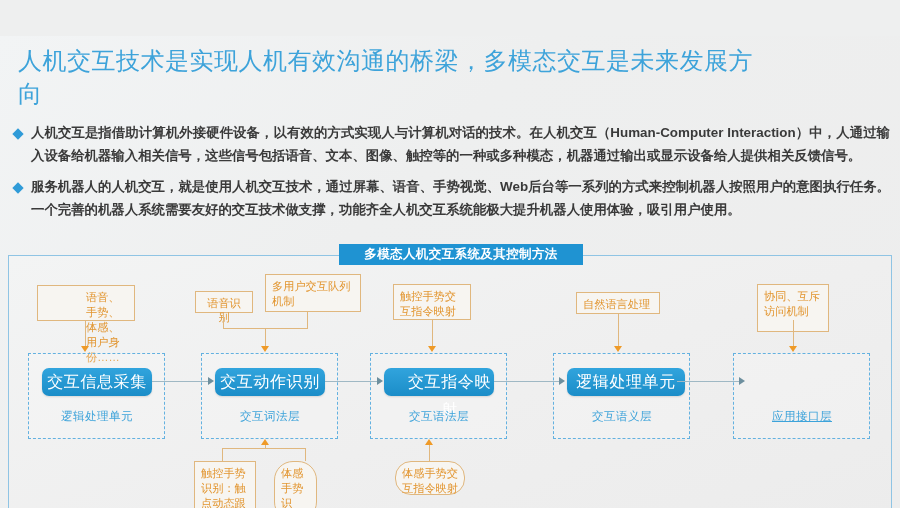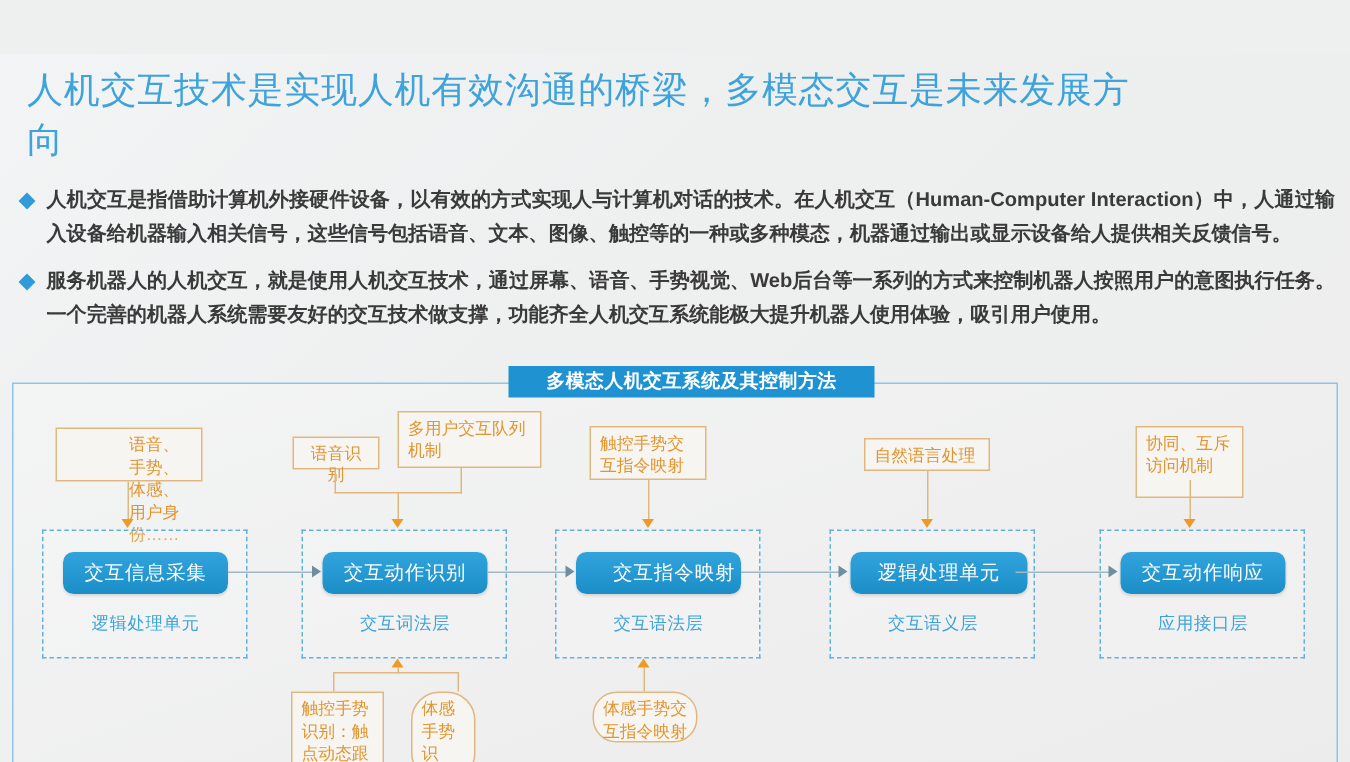--- a/index.html
+++ b/index.html
@@ -62,21 +62,21 @@
   }
   .group{
     position:absolute;box-sizing:border-box;
     border:1.3px dashed #63b1e0;
     background:rgba(255,255,255,0.18);
   }
   .bbox{
     position:absolute;box-sizing:border-box;
     background:linear-gradient(180deg,#31a4dd 0%,#1b8dc8 100%);
     border-radius:7px;
-    color:#ffffff;font-size:13px;line-height:28px;
+    color:#ffffff;font-size:16px;line-height:28px;
     text-align:center;letter-spacing:.6px;
     box-shadow:0 1px 2px rgba(0,0,0,.12);
   }
   .layer-label{
     position:absolute;
     color:#3da3da;font-size:11.6px;line-height:16px;
     text-align:center;letter-spacing:.4px;
   }
 
   
@@ -150,27 +150,26 @@
     <div class="group" style="left:19px;top:97px;width:137px;height:86px;"></div>
     <div class="group" style="left:192px;top:97px;width:137px;height:86px;"></div>
     <div class="group" style="left:361px;top:97px;width:137px;height:86px;"></div>
     <div class="group" style="left:544px;top:97px;width:137px;height:86px;"></div>
     <div class="group" style="left:724px;top:97px;width:137px;height:86px;"></div>
 
     <div class="bbox" style="left:33px;top:112px;width:110px;height:28px;">交互信息采集</div>
     <div class="bbox" style="left:206px;top:112px;width:110px;height:28px;">交互动作识别</div>
     <div class="bbox" style="left:375px;top:112px;width:110px;height:28px;padding-left:21px;">交互指令映射</div>
     <div class="bbox" style="left:558px;top:112px;width:118px;height:28px;">逻辑处理单元</div>
-    <div class="bbox" style="left:738px;top:112px;width:110px;height:28px;">交互动作响应</div>
 
     <div class="layer-label" style="left:33px;top:152px;width:110px;">逻辑处理单元</div>
     <div class="layer-label" style="left:206px;top:152px;width:110px;">交互词法层</div>
     <div class="layer-label" style="left:375px;top:152px;width:110px;">交互语法层</div>
     <div class="layer-label" style="left:558px;top:152px;width:110px;">交互语义层</div>
-    <div class="layer-label" style="left:738px;top:152px;width:110px;">应用接口层</div>
+    <div class="layer-label" style="left:738px;top:152px;width:110px;text-decoration:underline;">应用接口层</div>
 
     <div class="h-line" style="left:143px;top:125px;width:57px;"></div>
     <div class="arrow-right" style="left:199px;top:121px;"></div>
 
     <div class="h-line" style="left:316px;top:125px;width:53px;"></div>
     <div class="arrow-right" style="left:368px;top:121px;"></div>
 
     <div class="h-line" style="left:485px;top:125px;width:66px;"></div>
     <div class="arrow-right" style="left:550px;top:121px;"></div>
 

